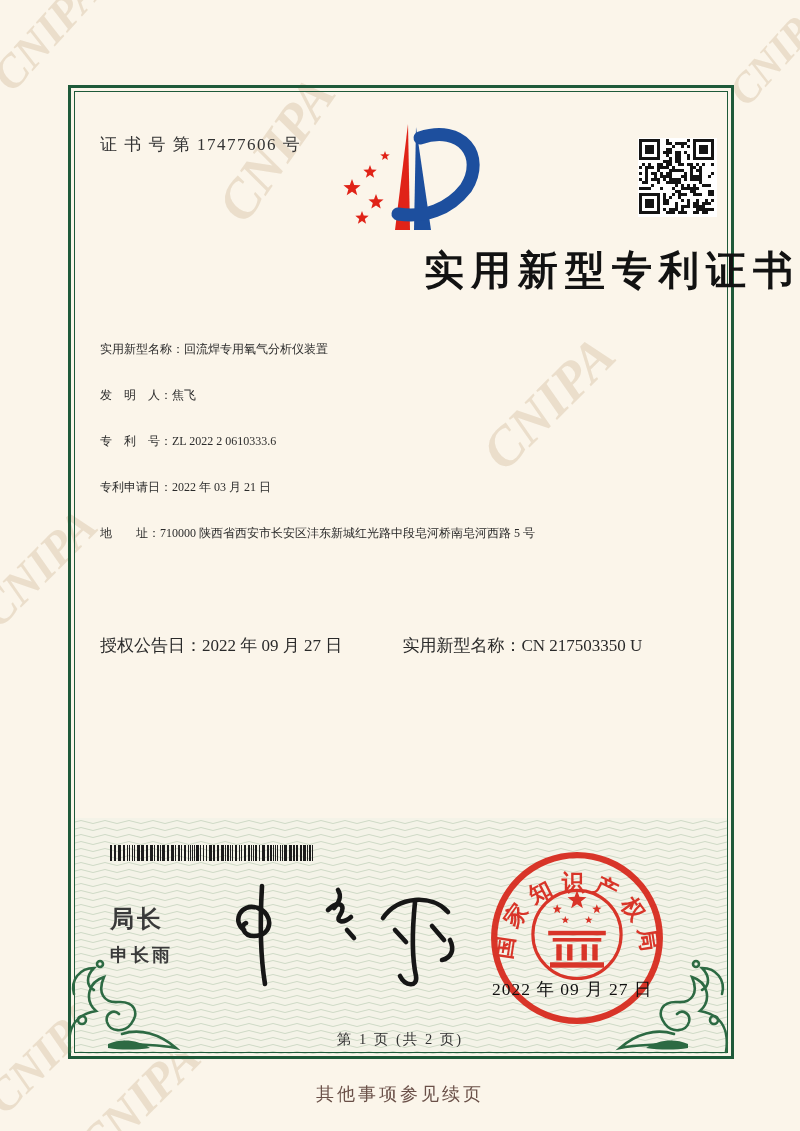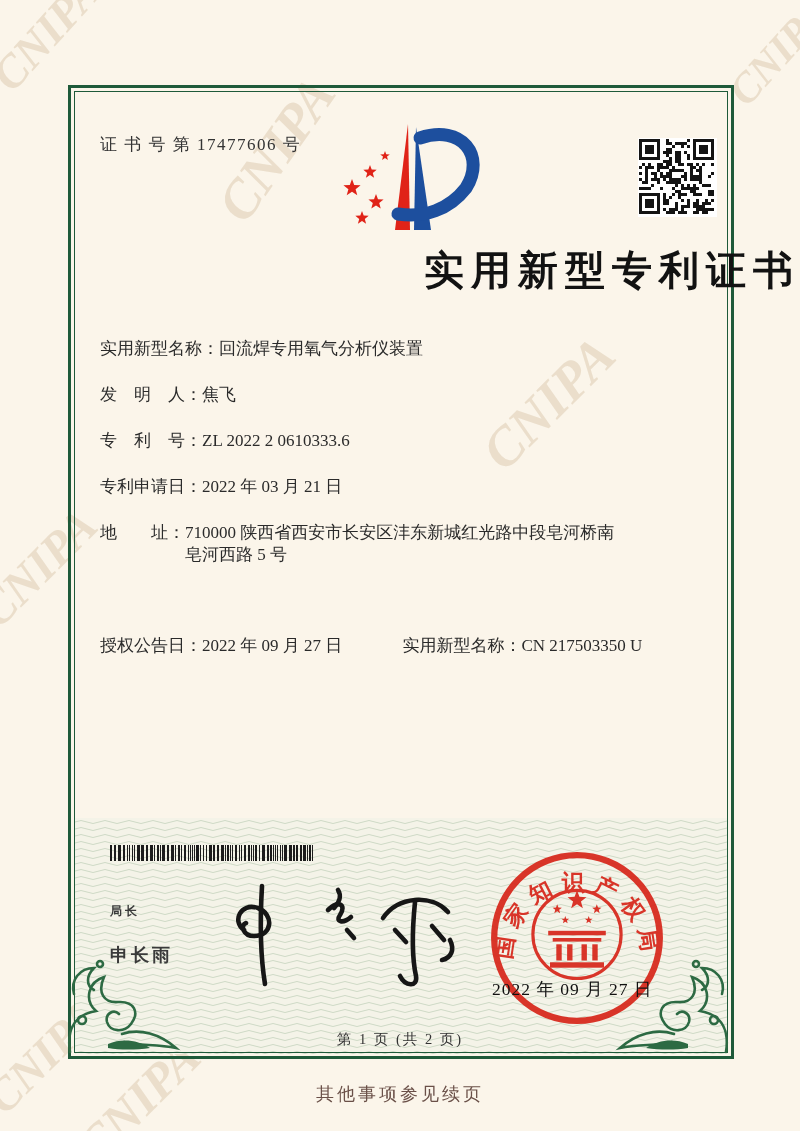--- a/index.html
+++ b/index.html
@@ -17,31 +17,31 @@
   
   .band{position:absolute;left:75px;top:818px;width:652px;height:236px;z-index:2;
         background:#f4f3e8;}
   
   .content{position:absolute;inset:0;z-index:3;}
   .cert-no{left:100px;top:133px;font-size:17px;letter-spacing:1.5px;color:#333;}
   .logo{left:332px;top:112px;width:172px;height:130px;}
   .qr{left:638px;top:138px;width:77px;height:77px;background:#fff;padding:1px;}
   .title{left:0;top:243px;width:800px;text-align:right;font-size:40px;font-weight:bold;
          letter-spacing:7px;color:#121212;}
-  .fields{left:100px;top:338px;width:560px;font-size:17px;color:#2b2b2b;}
+  .fields{left:100px;top:338px;width:560px;font-size:12px;color:#2b2b2b;}
   .frow{margin-bottom:24px;line-height:22px;}
   .flabel{display:inline-block;}
   .addr{display:inline-block;width:440px;vertical-align:top;}
   .grant-row{left:100px;top:634px;font-size:17px;}
   .grant-a{margin-right:56px;}
   .paras{left:85px;top:660px;width:634px;font-size:16.5px;line-height:26px;color:#242424;
          text-align:justify;}
   .paras p{margin:0;text-indent:2em;}
   .barcode{left:110px;top:845px;width:210px;height:16px;}
-  .dtitle{left:110px;top:903px;font-size:12px;font-weight:600;color:#3a3a3a;
+  .dtitle{left:110px;top:903px;font-size:24px;font-weight:600;color:#3a3a3a;
           font-family:"Liberation Sans",sans-serif;letter-spacing:3px;}
   .dname{left:110px;top:943px;font-size:18px;font-weight:600;color:#3a3a3a;
          font-family:"Liberation Sans",sans-serif;letter-spacing:3px;}
   .sig{left:210px;top:878px;width:260px;height:112px;}
   .seal{left:487px;top:848px;width:180px;height:180px;opacity:.93;}
   .seal-date{left:492px;top:977px;width:180px;font-size:17.5px;color:#111;
              letter-spacing:1px;white-space:nowrap;z-index:4;}
   .pageinfo{left:0;top:1030px;width:800px;text-align:center;font-size:14.5px;color:#333;
             letter-spacing:2px;}
   .footnote{left:0;top:1082px;width:800px;text-align:center;font-size:18px;color:#6a5048;

